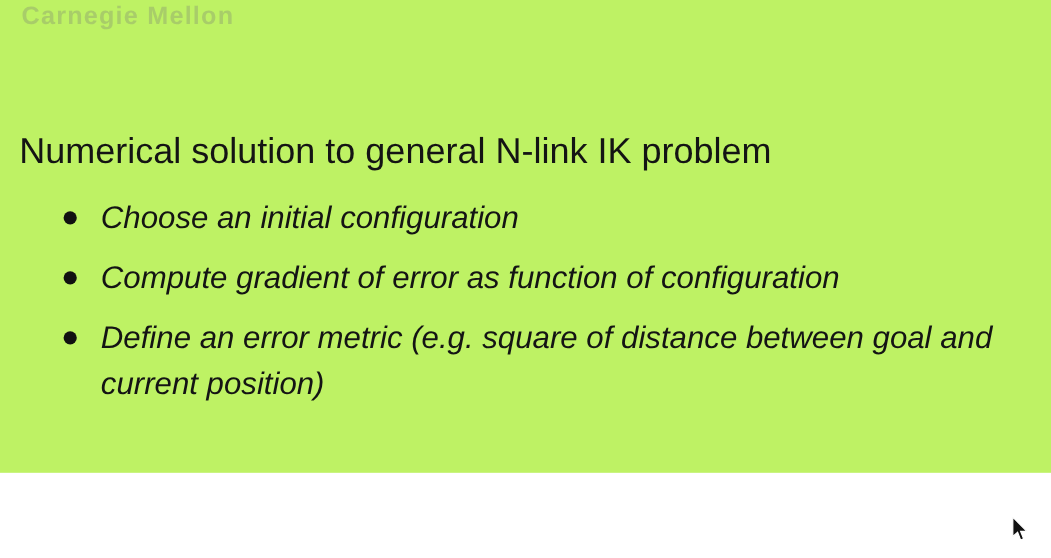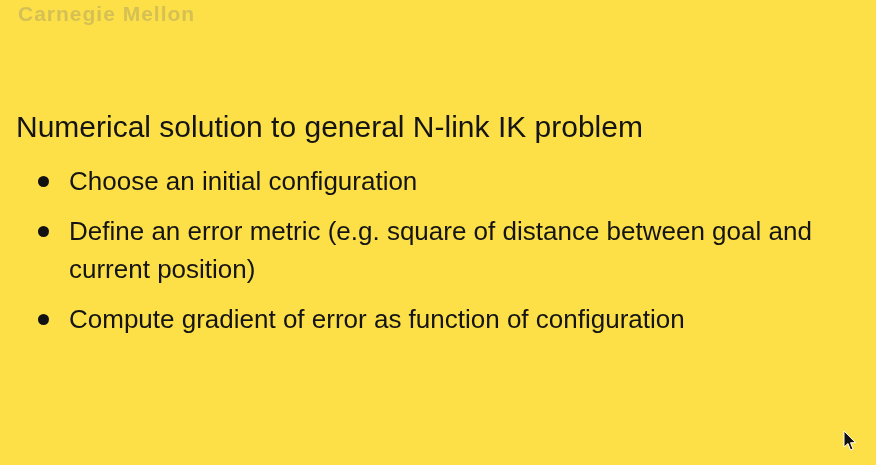--- a/index.html
+++ b/index.html
@@ -13,22 +13,22 @@
     font-family: "Liberation Sans", sans-serif;
     color: #1a1a1a;
     overflow: hidden;
     position: relative;
   }
   .slide {
     position: absolute;
     left: 0;
     top: 0;
     width: 876px;
-    height: 465px;
-    background: #fde047;
+    height: 394px;
+    background: #bef264;
     box-sizing: border-box;
   }
   .slide-title {
     position: absolute;
     left: 14px;
     top: -2px;
     font-size: 40px;
     font-weight: 400;
     letter-spacing: 0.2px;
     color: #111111;
@@ -48,26 +48,27 @@
   .lead-line {
     position: absolute;
     left: 16px;
     top: 110px;
     font-size: 30px;
     color: #141414;
     white-space: nowrap;
   }
   .bullet-list {
     position: absolute;
-    left: 33px;
+    left: 48px;
     top: 163px;
     width: 826px;
     list-style: none;
     margin: 0;
     padding: 0;
+    font-style: italic;
   }
   .bullet-item {
     position: relative;
     padding-left: 36px;
     margin-bottom: 12px;
     font-size: 26px;
     line-height: 1.46;
     color: #141414;
   }
   .bullet-dot {
@@ -98,25 +99,25 @@
 
   <div class="lead-line">Numerical solution to general N-link IK problem</div>
 
   <ul class="bullet-list">
     <li class="bullet-item">
       <span class="bullet-dot"></span>
       <span>Choose an initial configuration</span>
     </li>
     <li class="bullet-item">
       <span class="bullet-dot"></span>
-      <span>Define an error metric (e.g. square of distance between goal and current position)</span>
+      <span>Compute gradient of error as function of configuration</span>
     </li>
     <li class="bullet-item">
       <span class="bullet-dot"></span>
-      <span>Compute gradient of error as function of configuration</span>
+      <span>Define an error metric (e.g. square of distance between goal and current position)</span>
     </li>
   </ul>
 
   <div class="cursor">
     <svg width="14" height="22" viewBox="0 0 14 22">
       <path d="M1 1 L1 17 L5 13.5 L7.5 20 L10 19 L7.5 12.8 L12.5 12.6 Z" fill="#111111" stroke="#ffffff" stroke-width="1"></path>
     </svg>
   </div>
 
 </div>

